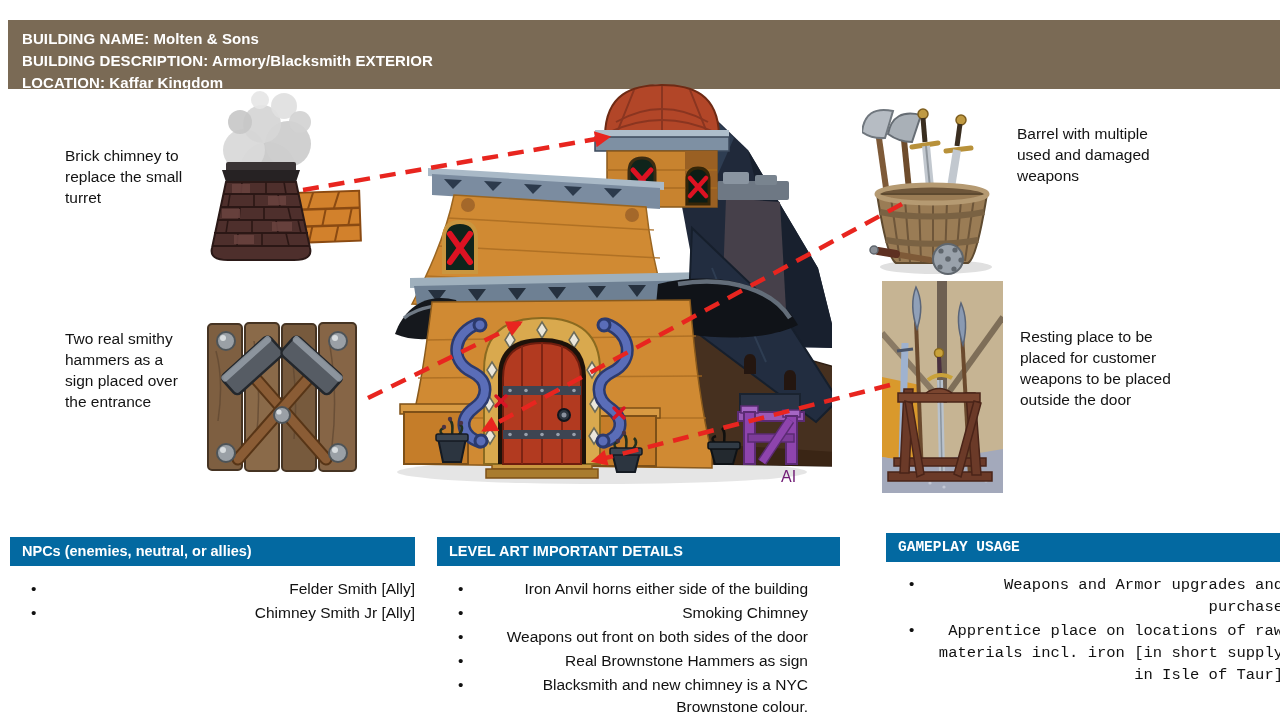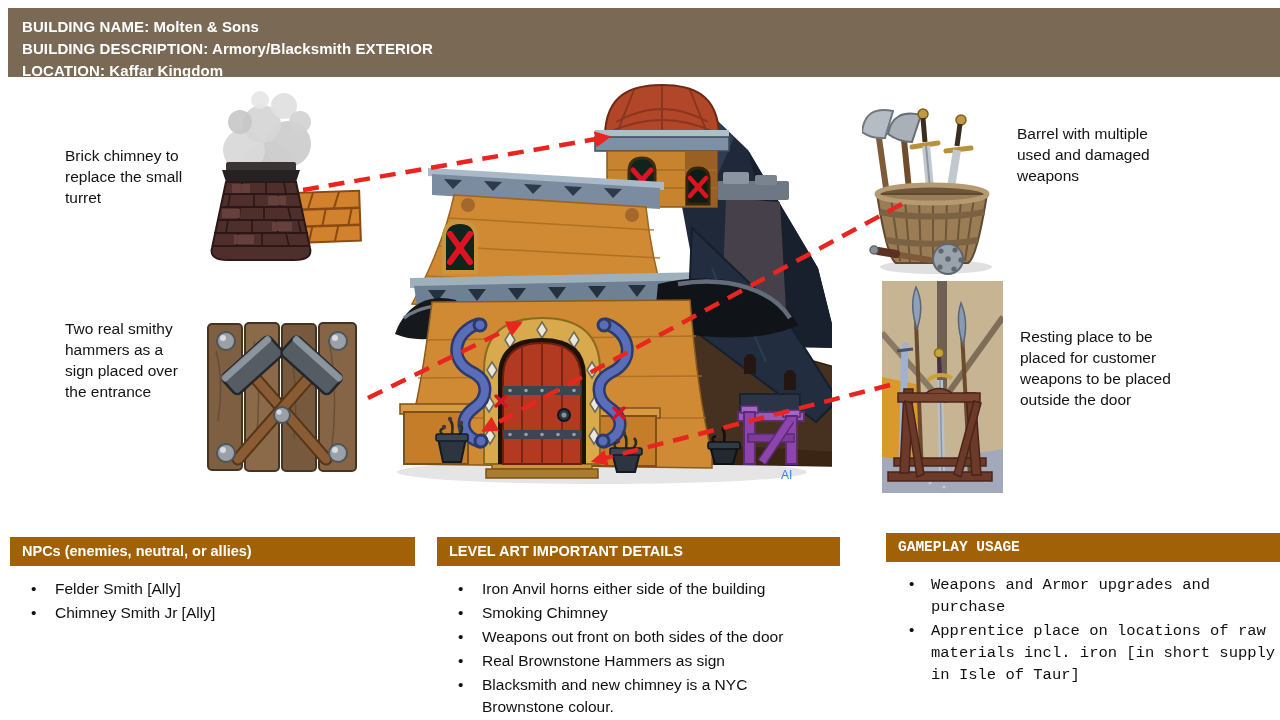--- a/index.html
+++ b/index.html
@@ -1,61 +1,61 @@
 <!DOCTYPE html>
 <html><head>
 <meta charset="utf-8">
 <style>
   html,body{margin:0;padding:0;background:#fff;}
   .canvas{position:relative;width:1280px;height:720px;background:#ffffff;
           font-family:"Liberation Sans",sans-serif;overflow:hidden;}
 
   
-  .topbar{position:absolute;left:8px;top:8px;width:1272px;height:69px;
+  .topbar{position:absolute;left:8px;top:20px;width:1272px;height:69px;
           background:#7a6a55;box-sizing:border-box;padding:8px 0 0 14px;}
   .topbar .hline{font-weight:bold;font-size:15px;line-height:22px;color:#ffffff;
                  letter-spacing:.1px;white-space:nowrap;}
 
   
   .ann{position:absolute;font-size:15.5px;line-height:21px;color:#131313;}
 
   
   .figure{position:absolute;}
 
   
-  .ai-caption{position:absolute;left:781px;top:468px;font-size:12px;color:#3b82f6;}
+  .ai-caption{position:absolute;left:781px;top:468px;font-size:16px;color:#701a75;}
 
   
   .arrows{position:absolute;left:0;top:0;pointer-events:none;}
   .arrow{stroke:#e8251f;stroke-width:4.5;stroke-dasharray:16 10;fill:none;}
 
   
   .panel{position:absolute;box-sizing:border-box;}
-  .panel-header{background:#a16207;color:#ffffff;font-weight:bold;font-size:14.5px;
+  .panel-header{background:#0369a1;color:#ffffff;font-weight:bold;font-size:14.5px;
                 padding:6px 12px 7px;box-sizing:border-box;}
-  .panel ul{list-style:none;margin:12px 0 0 0;padding:0;}
+  .panel ul{list-style:none;margin:12px 0 0 0;padding:0;text-align:right;}
   .panel li{position:relative;font-size:15.5px;line-height:22px;color:#111;
             padding-left:45px;margin-bottom:2px;}
   .panel li::before{content:"\2022";position:absolute;left:21px;top:0;}
   .panel.p2 li{padding-right:32px;}
   .panel.p3 li{padding-right:16px;}
 </style>
 </head>
 <body>
 
 <div class="canvas">
 
   <header class="topbar">
     <div class="hline">BUILDING NAME: Molten &amp; Sons</div>
     <div class="hline">BUILDING DESCRIPTION: Armory/Blacksmith EXTERIOR</div>
     <div class="hline">LOCATION: Kaffar Kingdom</div>
   </header>
 
   <div class="ann" style="left:65px;top:110px;width:132px;margin-top:35px;">Brick chimney to replace the small turret</div>
-  <div class="ann" style="left:65px;top:318px;width:128px;">Two real smithy hammers as a sign placed over the entrance</div>
+  <div class="ann" style="left:65px;top:328px;width:128px;">Two real smithy hammers as a sign placed over the entrance</div>
   <div class="ann" style="left:1017px;top:123px;width:150px;">Barrel with multiple used and damaged weapons</div>
   <div class="ann" style="left:1020px;top:326px;width:152px;">Resting place to be placed for customer weapons to be placed outside the door</div>
 
   <svg class="figure" style="left:172px;top:88px;" width="192" height="184" viewBox="0 0 192 184">
     <g>
       <circle cx="96" cy="82" r="28" fill="#c9c9c9" opacity="0.95"></circle>
       <circle cx="72" cy="62" r="21" fill="#d9d9d9" opacity="0.95"></circle>
       <circle cx="116" cy="56" r="23" fill="#cdcdcd" opacity="0.95"></circle>
       <circle cx="90" cy="36" r="19" fill="#d6d6d6" opacity="0.95"></circle>
       <circle cx="112" cy="18" r="13" fill="#e0e0e0" opacity="0.95"></circle>

